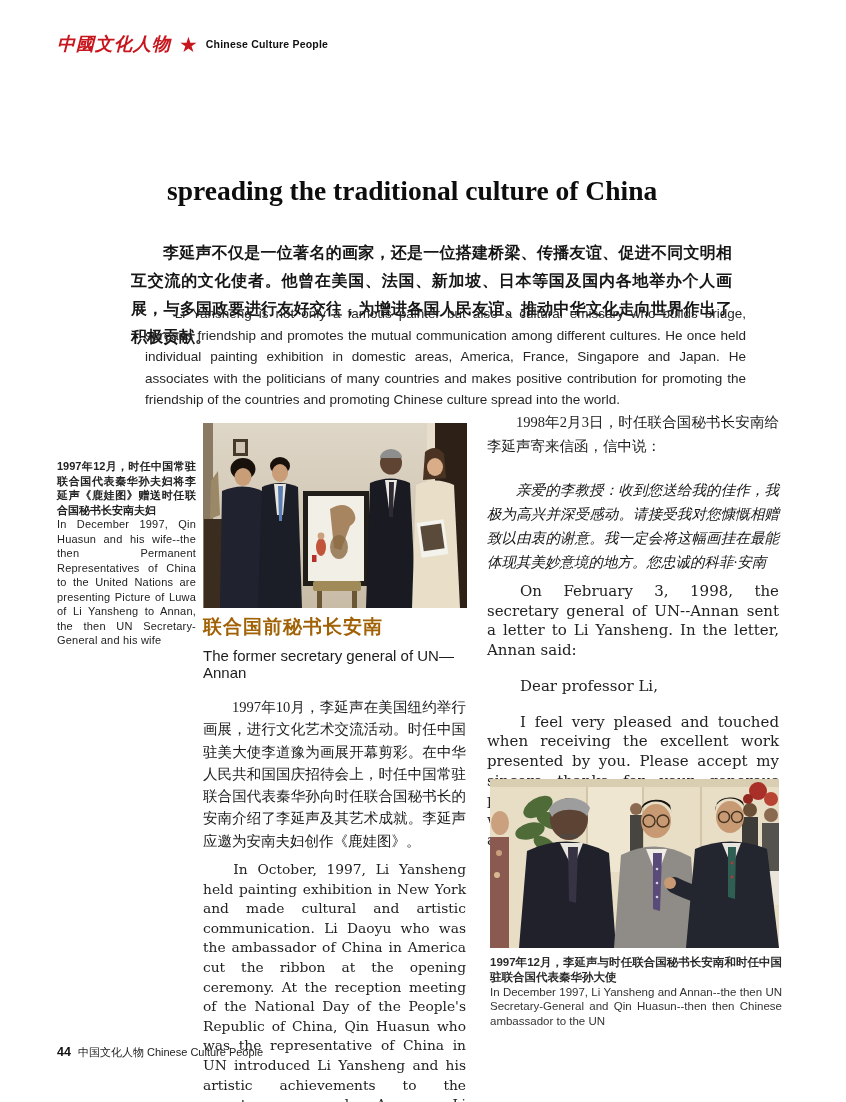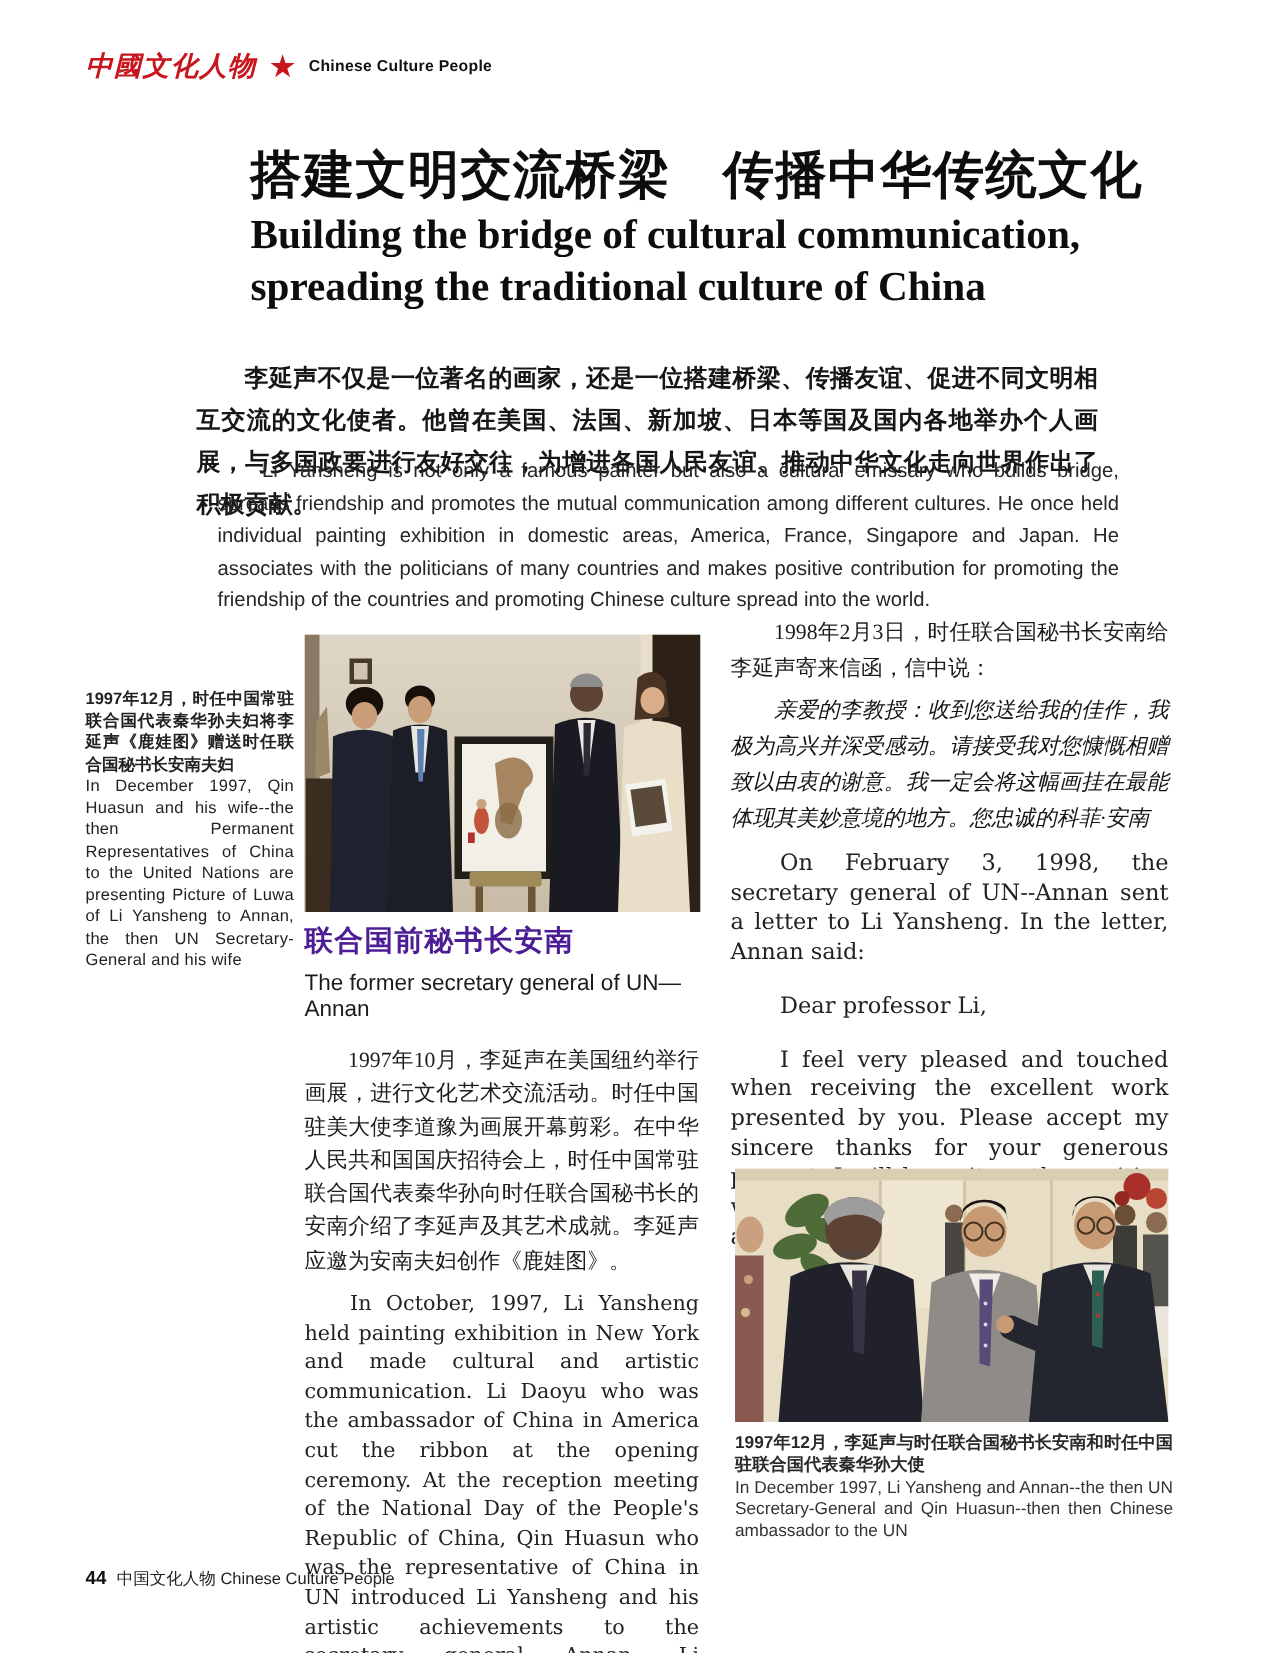--- a/index.html
+++ b/index.html
@@ -34,35 +34,35 @@
               font-size:11px; line-height:14.5px; color:#222; text-align:justify; }
   .caption1 .cn { font-weight:600; }
   .caption1 .en { margin-top:0; letter-spacing:.2px; }
   
   .photo { position:absolute; display:block; }
   .photo1 { left:203px; top:423px; width:264px; height:185px; }
   .photo2 { left:490px; top:779px; width:289px; height:169px; }
   .photo svg { display:block; width:100%; height:100%; }
   
   .section { position:absolute; left:203px; top:614px; width:263px; }
-  .sec-h-cn { font-size:19px; font-weight:600; color:#4c1d95; letter-spacing:1px; }
+  .sec-h-cn { font-size:19px; font-weight:600; color:#a16207; letter-spacing:1px; }
   .sec-h-en { font-size:15px; color:#1c1c1c; margin-top:7px; }
   .sec-p-cn { margin-top:15px; font-family:"Liberation Serif","DejaVu Serif",serif;
               font-size:14.5px; line-height:22.3px; color:#1c1c1c;
               text-align:justify; text-indent:2em; }
   .sec-p-en { margin-top:8px; font-family:"DejaVu Serif","Liberation Serif",serif;
               font-size:13.8px; line-height:19.6px; color:#222;
               text-align:justify; text-indent:2.2em; }
   
   .rightcol { position:absolute; left:487px; top:411px; width:292px; }
   .r-p-cn { font-family:"Liberation Serif","DejaVu Serif",serif; font-size:14.5px;
             line-height:23.5px; color:#1c1c1c; text-align:justify; text-indent:2em; }
   .r-letter-cn { font-family:"Liberation Serif","DejaVu Serif",serif; font-style:italic;
                  font-size:14.5px; line-height:24px; color:#141414;
-                 text-align:justify; text-indent:2em; margin-top:4px; }
+                 text-align:justify; text-indent:2em; margin-top:20px; }
   .r-p-en { font-family:"DejaVu Serif","Liberation Serif",serif; font-size:15px;
             line-height:19.7px; color:#222; text-align:justify; text-indent:2.2em; margin-top:8px; }
   .r-p-en.tight { margin-top:16px; }
   .caption2 { position:absolute; left:490px; top:955px; width:292px;
               font-size:11.5px; line-height:14.8px; color:#333; text-align:justify; }
   .caption2 .cn { font-weight:600; color:#2a2a2a; }
   
   .footer { position:absolute; left:57px; top:1045px; display:flex; align-items:baseline; gap:7px; }
   .footer .num { font-weight:bold; font-size:12.5px; color:#111; }
   .footer .mag { font-size:11px; color:#222; }
@@ -71,22 +71,21 @@
 <body>
 
 <div class="page">
 
   <div class="masthead">
     <span class="logo-cn">中國文化人物</span>
     <span class="logo-star">★</span>
     <span class="logo-en">Chinese Culture People</span>
   </div>
 
-  <h1 class="title-cn">搭建文明交流桥梁　传播中华传统文化</h1>
-  <h2 class="title-en"><span>Building the bridge of cultural communication,</span><br>
+  <h2 class="title-en"><br>
     <span>spreading the traditional culture of China</span></h2>
 
   <p class="intro-cn">李延声不仅是一位著名的画家，还是一位搭建桥梁、传播友谊、促进不同文明相互交流的文化使者。他曾在美国、法国、新加坡、日本等国及国内各地举办个人画展，与多国政要进行友好交往，为增进各国人民友谊、推动中华文化走向世界作出了积极贡献。</p>
   <p class="intro-en">Li Yansheng is not only a famous painter but also a cultural emissary who builds bridge, spreads friendship and promotes the mutual communication among different cultures. He once held individual painting exhibition in domestic areas, America, France, Singapore and Japan. He associates with the politicians of many countries and makes positive contribution for promoting the friendship of the countries and promoting Chinese culture spread into the world.</p>
 
   <div class="caption1">
     <p class="cn">1997年12月，时任中国常驻联合国代表秦华孙夫妇将李延声《鹿娃图》赠送时任联合国秘书长安南夫妇</p>
     <p class="en">In December 1997, Qin Huasun and his wife--the then Permanent Representatives of China to the United Nations are presenting Picture of Luwa of Li Yansheng to Annan, the then UN Secretary-General and his wife</p>
   </div>
 

